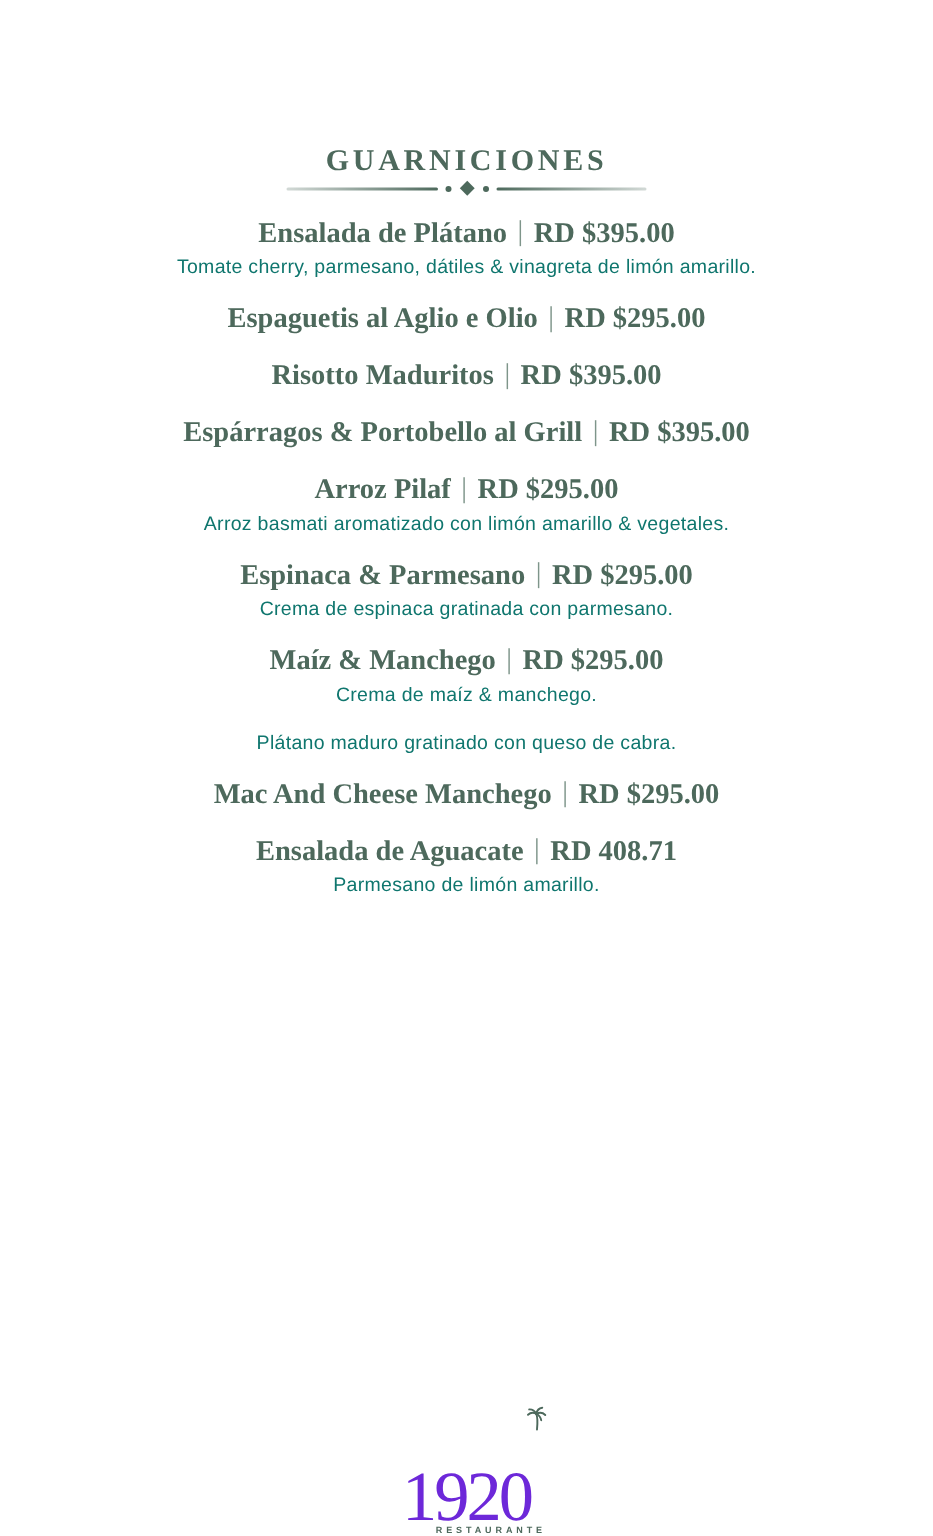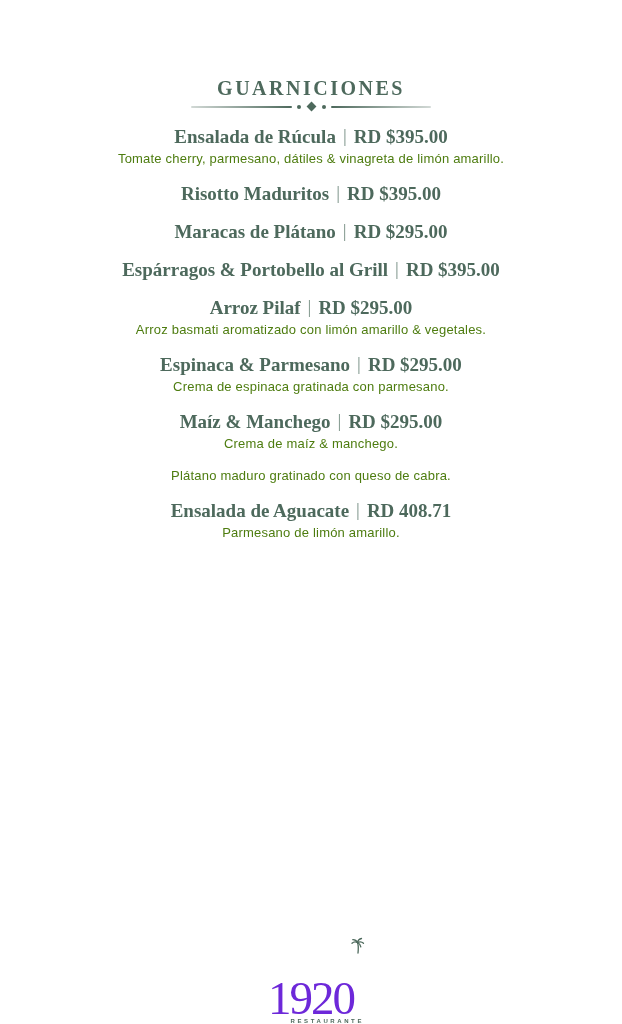--- a/index.html
+++ b/index.html
@@ -14,21 +14,21 @@
     overflow: hidden;
     font-family: "Liberation Sans", sans-serif;
   }
   .menu-page {
     position: absolute;
     inset: 0;
     text-align: center;
   }
   
   .section-header {
-    padding-top: 76px;
+    padding-top: 95px;
     margin-bottom: 15px;
   }
   .section-title {
     font-family: "Liberation Serif", "DejaVu Serif", serif;
     font-weight: 700;
     font-size: 20px;
     line-height: 24px;
     letter-spacing: 2.5px;
     color: #4d695c;
   }
@@ -73,21 +73,21 @@
     font-weight: 400;
     color: #7e958a;
     margin: 0 7px;
     position: relative;
     top: -1px;
   }
   .item-desc {
     font-size: 13px;
     line-height: 17px;
     margin-top: 2px;
-    color: #4d7c0f;
+    color: #0f766e;
     letter-spacing: .2px;
   }
   .item-desc:empty { display: none; }
   
   .footer-logo {
     position: absolute;
     top: 938px;
     left: 50%;
     transform: translateX(-50%);
     color: #4d695c;
@@ -133,40 +133,40 @@
       <span class="div-dot"></span>
       <span class="div-diamond"></span>
       <span class="div-dot"></span>
       <span class="div-line right"></span>
     </div>
   </div>
 
   <div class="items" id="items">
     <div class="menu-item">
       <div class="item-title">
-        <span>Ensalada de Rúcula</span><span class="price-sep">|</span><span>RD $395.00</span>
+        <span>Ensalada de Plátano</span><span class="price-sep">|</span><span>RD $395.00</span>
       </div>
       <div class="item-desc">Tomate cherry, parmesano, dátiles &amp; vinagreta de limón amarillo.</div>
     </div>
 
 
+    <div class="menu-item">
+      <div class="item-title">
+        <span>Espaguetis al Aglio e Olio</span><span class="price-sep">|</span><span>RD $295.00</span>
+      </div>
+
+    </div>
 
     <div class="menu-item">
       <div class="item-title">
         <span>Risotto Maduritos</span><span class="price-sep">|</span><span>RD $395.00</span>
       </div>
 
     </div>
 
-    <div class="menu-item">
-      <div class="item-title">
-        <span>Maracas de Plátano</span><span class="price-sep">|</span><span>RD $295.00</span>
-      </div>
-
-    </div>
 
     <div class="menu-item">
       <div class="item-title">
         <span>Espárragos &amp; Portobello al Grill</span><span class="price-sep">|</span><span>RD $395.00</span>
       </div>
 
     </div>
 
     <div class="menu-item">
       <div class="item-title">
@@ -187,20 +187,26 @@
         <span>Maíz &amp; Manchego</span><span class="price-sep">|</span><span>RD $295.00</span>
       </div>
       <div class="item-desc">Crema de maíz &amp; manchego.</div>
     </div>
 
     <div class="menu-item">
       <div class="item-desc">Plátano maduro gratinado con queso de cabra.</div>
     </div>
 
 
+    <div class="menu-item">
+      <div class="item-title">
+        <span>Mac And Cheese Manchego</span><span class="price-sep">|</span><span>RD $295.00</span>
+      </div>
+
+    </div>
 
     <div class="menu-item">
       <div class="item-title">
         <span>Ensalada de Aguacate</span><span class="price-sep">|</span><span>RD 408.71</span>
       </div>
       <div class="item-desc">Parmesano de limón amarillo.</div>
     </div>
   </div>
 
   <div class="footer-logo">

